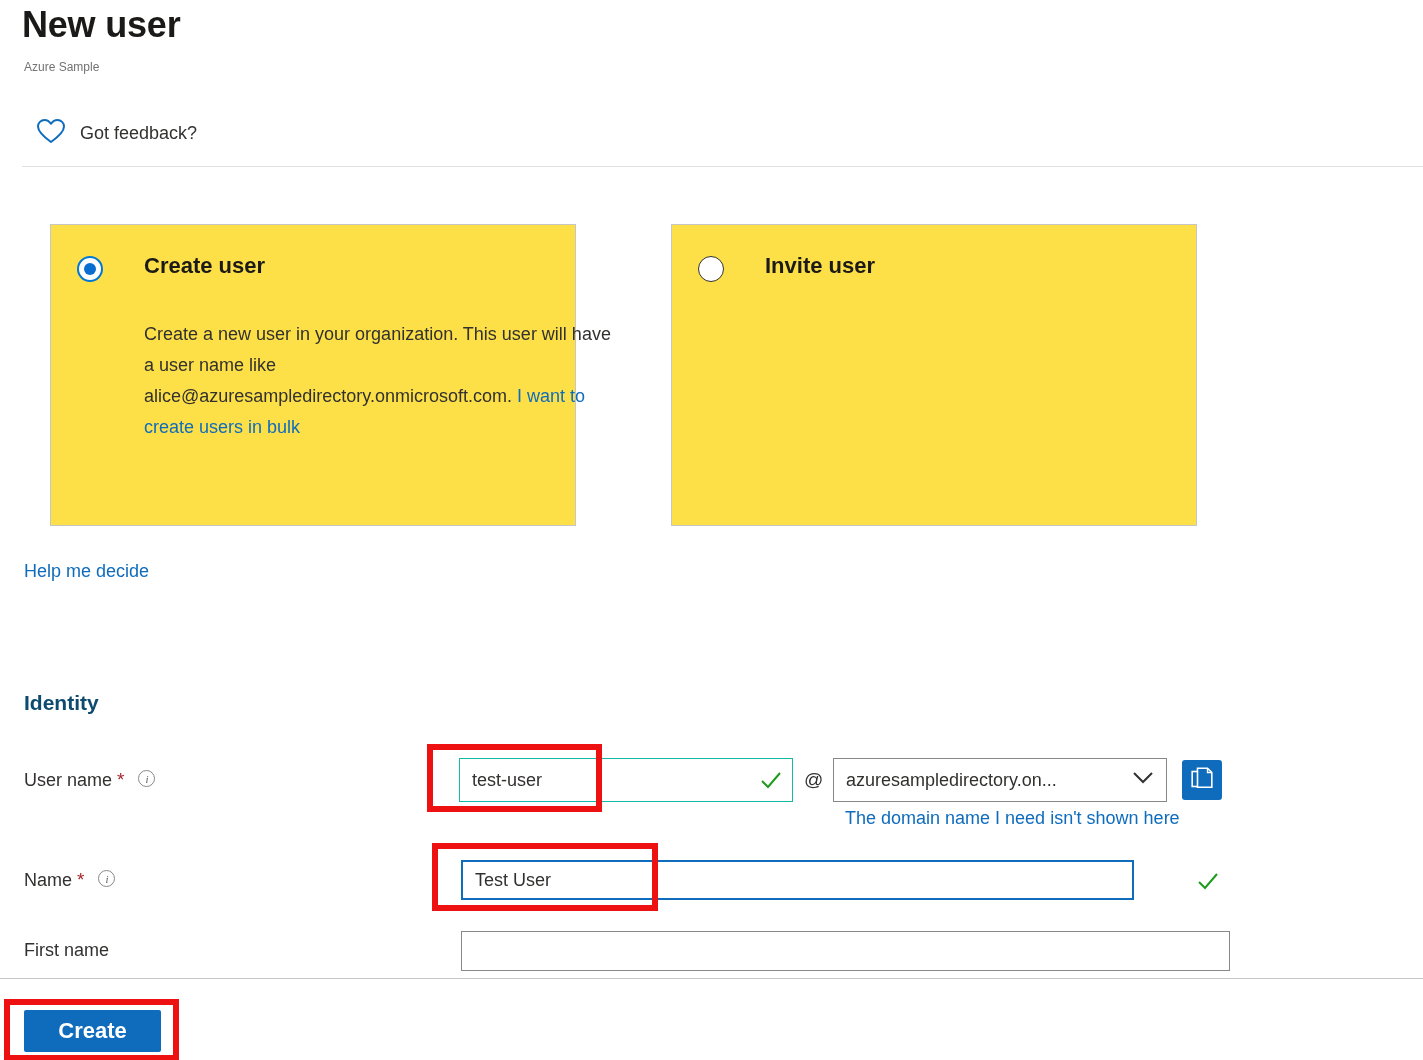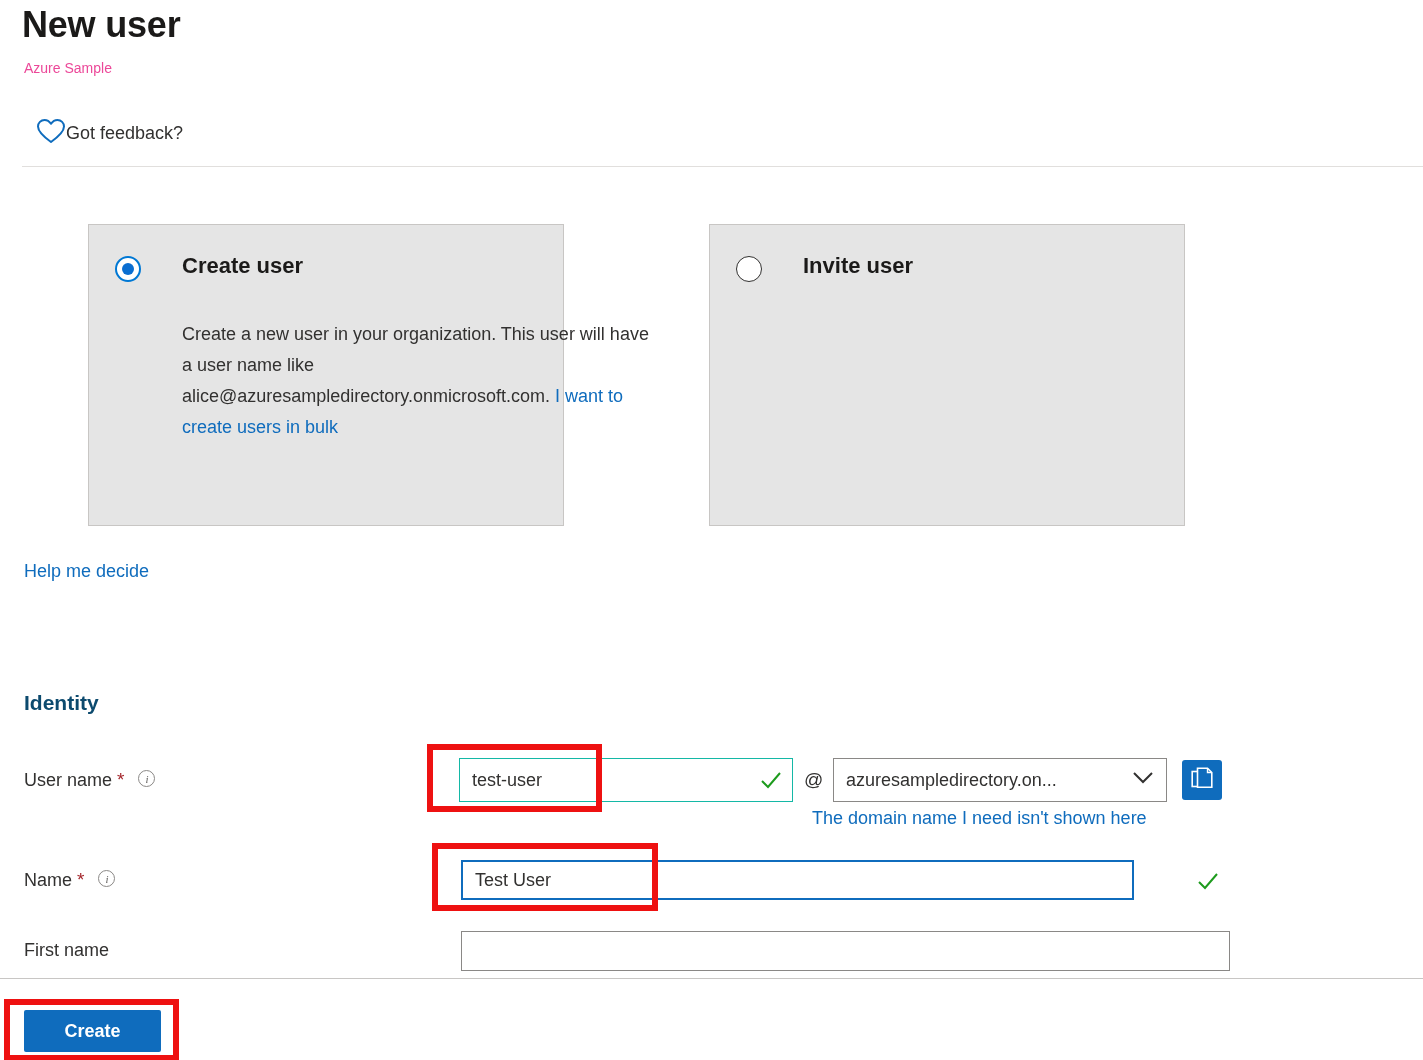--- a/index.html
+++ b/index.html
@@ -23,55 +23,55 @@
     top: 4px;
     font-size: 36px;
     font-weight: 600;
     letter-spacing: -0.2px;
     color: #1b1a19;
   }
   .page-subtitle {
     position: absolute;
     left: 24px;
     top: 60px;
-    font-size: 14px;
-    color: #ec4899;
+    font-size: 12px;
+    color: #737373;
   }
   .feedback-row {
     position: absolute;
     left: 36px;
     top: 118px;
     display: flex;
     align-items: center;
+    gap: 14px;
     cursor: pointer;
   }
   .feedback-label {
     font-size: 18px;
     color: #323130;
   }
   .header-divider {
     position: absolute;
     left: 22px;
     top: 166px;
     width: 1401px;
     height: 1px;
     background: #e1dfdd;
   }
 
   
   .card {
     position: absolute;
     top: 224px;
-    width: 476px;
+    width: 526px;
     height: 302px;
     border: 1px solid #c8c6c4;
-    background: #e5e5e5;
-    box-sizing: border-box;
-    cursor: pointer;
-    margin-left: 38px;
+    background: #fde047;
+    box-sizing: border-box;
+    cursor: pointer;
   }
   .card.create { left: 50px; }
   .card.invite { left: 671px; }
 
   .radio {
     position: absolute;
     left: 26px;
     top: 31px;
     width: 26px;
     height: 26px;
@@ -242,21 +242,21 @@
     border: none;
     padding: 0;
     cursor: pointer;
     display: flex;
     align-items: center;
     justify-content: center;
   }
 
   .domain-help {
     position: absolute;
-    left: 812px;
+    left: 845px;
     top: 808px;
     font-size: 18px;
     color: #0f6cbd;
     cursor: pointer;
   }
 
   #name-input {
     left: 461px;
     top: 860px;
     width: 673px;
@@ -300,21 +300,21 @@
     background: #c8c6c4;
   }
   #create-button {
     position: absolute;
     left: 24px;
     top: 1010px;
     width: 137px;
     height: 42px;
     background: #0f6cbd;
     color: #ffffff;
-    font-size: 18px;
+    font-size: 22px;
     font-weight: 700;
     font-family: "Liberation Sans", sans-serif;
     border: none;
     border-radius: 2px;
     cursor: pointer;
   }
 </style>
 </head>
 <body>
 

